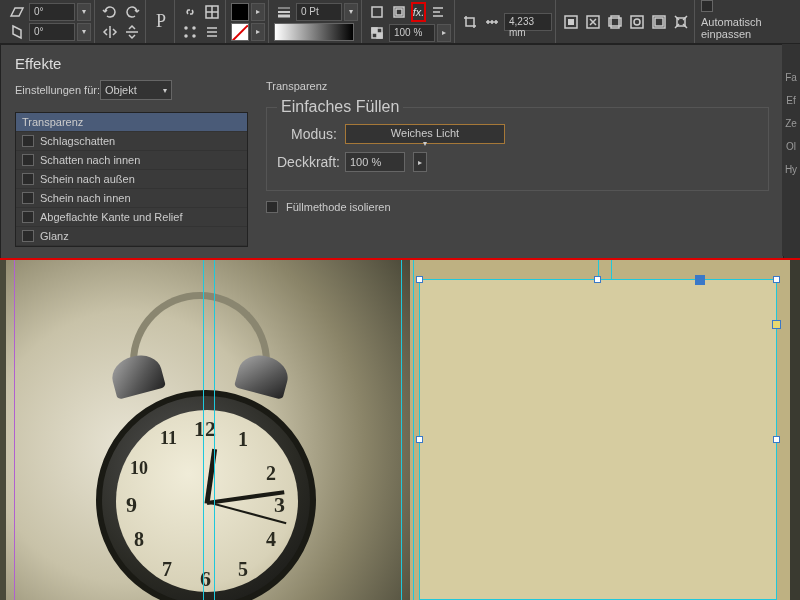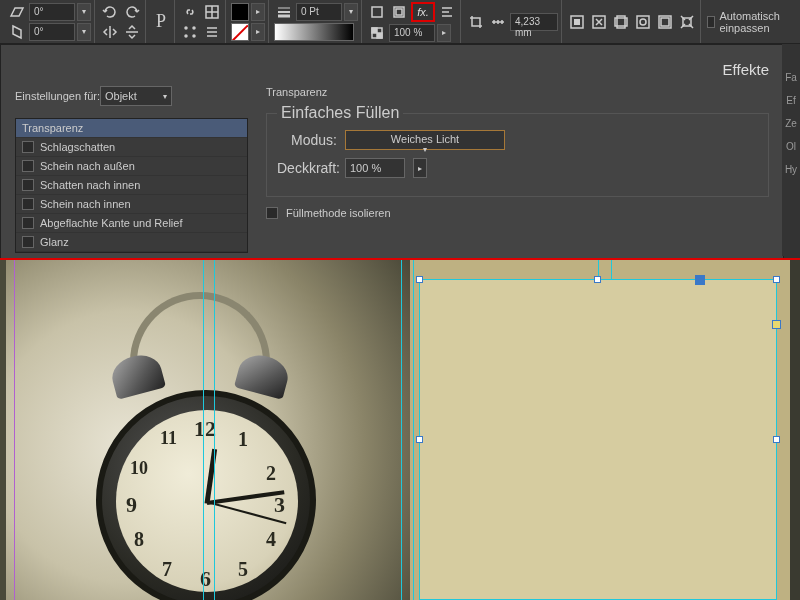--- a/index.html
+++ b/index.html
@@ -7,30 +7,30 @@
 .toolbar { background: #383838; border-bottom: 1px solid #222; height: 44px; display: flex; align-items: stretch; padding: 0 4px; gap: 2px; }
 .toolbar-group { display: flex; align-items: center; gap: 2px; padding: 0 3px; border-right: 1px solid #555; }
 .toolbar-group:last-child { border-right: none; }
 .tb-icon { width: 20px; height: 18px; display: flex; align-items: center; justify-content: center; color: #ccc; font-size: 14px; }
 .tb-icon svg { width: 16px; height: 16px; stroke: #ccc; fill: none; stroke-width: 1.5; }
 .tb-input { background: #2a2a2a; border: 1px solid #555; color: #ccc; font-size: 10px; padding: 2px 4px; width: 46px; height: 18px; }
 .tb-input-wide { width: 48px; }
 .tb-dropdown { width: 14px; height: 18px; background: #444; border: 1px solid #555; display: flex; align-items: center; justify-content: center; font-size: 8px; }
 .stack { display: flex; flex-direction: column; gap: 2px; }
 .stack-row { display: flex; align-items: center; gap: 2px; }
-.fx-btn { background: #333; border: 2px solid #d00; width: 24px; height: 20px; display: flex; align-items: center; justify-content: center; color: #ddd; font-style: italic; font-size: 11px; }
+.fx-btn { background: #333; border: 2px solid #d00; width: 15px; height: 20px; display: flex; align-items: center; justify-content: center; color: #ddd; font-style: italic; font-size: 11px; }
 .swatch { width: 18px; height: 18px; border: 1px solid #666; }
 .swatch-black { background: #000; }
 .swatch-red-slash { background: #fff; position: relative; overflow: hidden; }
 .swatch-red-slash::after { content: ''; position: absolute; width: 140%; height: 2px; background: #d00; top: 50%; left: -20%; transform: rotate(-45deg); }
 .gradient-bar { width: 80px; height: 18px; background: linear-gradient(to right, #fff, #000); border: 1px solid #666; }
-.autofit { display: flex; align-items: center; gap: 4px; padding: 0 4px; }
+.autofit { display: flex; gap: 4px; padding: 0 4px; flex-direction: column; }
 .checkbox { width: 12px; height: 12px; background: #2a2a2a; border: 1px solid #666; }
 .dialog { position: absolute; top: 44px; left: 0; width: 784px; height: 215px; background: #444; border: 1px solid #222; }
-.dialog-title { padding: 16px 14px 8px; font-size: 15px; color: #ddd; text-align: right; }
+.dialog-title { padding: 10px 14px 8px; font-size: 15px; color: #ddd; }
 .dialog-body { display: flex; padding: 0 14px; gap: 18px; }
 .settings-row { display: flex; align-items: center; margin-bottom: 12px; }
 .settings-label { font-size: 11px; }
 .select { background: #333; border: 1px solid #666; color: #ccc; font-size: 11px; padding: 2px 4px; height: 20px; width: 72px; display: flex; align-items: center; justify-content: space-between; }
 .select-wide { width: 160px; }
 .select-arrow { font-size: 8px; }
 .left-col { width: 233px; }
 .effects-list { background: #3a3a3a; border: 1px solid #222; }
 .effects-list-item { display: flex; align-items: center; gap: 6px; padding: 3px 6px; border-bottom: 1px solid #333; font-size: 11px; }
 .effects-list-item.active { background: #4a5b78; }
@@ -295,25 +295,25 @@
       <div class="effects-list">
         <div class="effects-list-item active">
             <span>Transparenz</span>
           </div>
         <div class="effects-list-item">
             <div class="checkbox"></div>
             <span>Schlagschatten</span>
           </div>
         <div class="effects-list-item">
             <div class="checkbox"></div>
+            <span>Schatten nach innen</span>
+          </div>
+        <div class="effects-list-item">
+            <div class="checkbox"></div>
             <span>Schein nach außen</span>
-          </div>
-        <div class="effects-list-item">
-            <div class="checkbox"></div>
-            <span>Schatten nach innen</span>
           </div>
         <div class="effects-list-item">
             <div class="checkbox"></div>
             <span>Schein nach innen</span>
           </div>
         <div class="effects-list-item">
             <div class="checkbox"></div>
             <span>Abgeflachte Kante und Relief</span>
           </div>
         <div class="effects-list-item">

